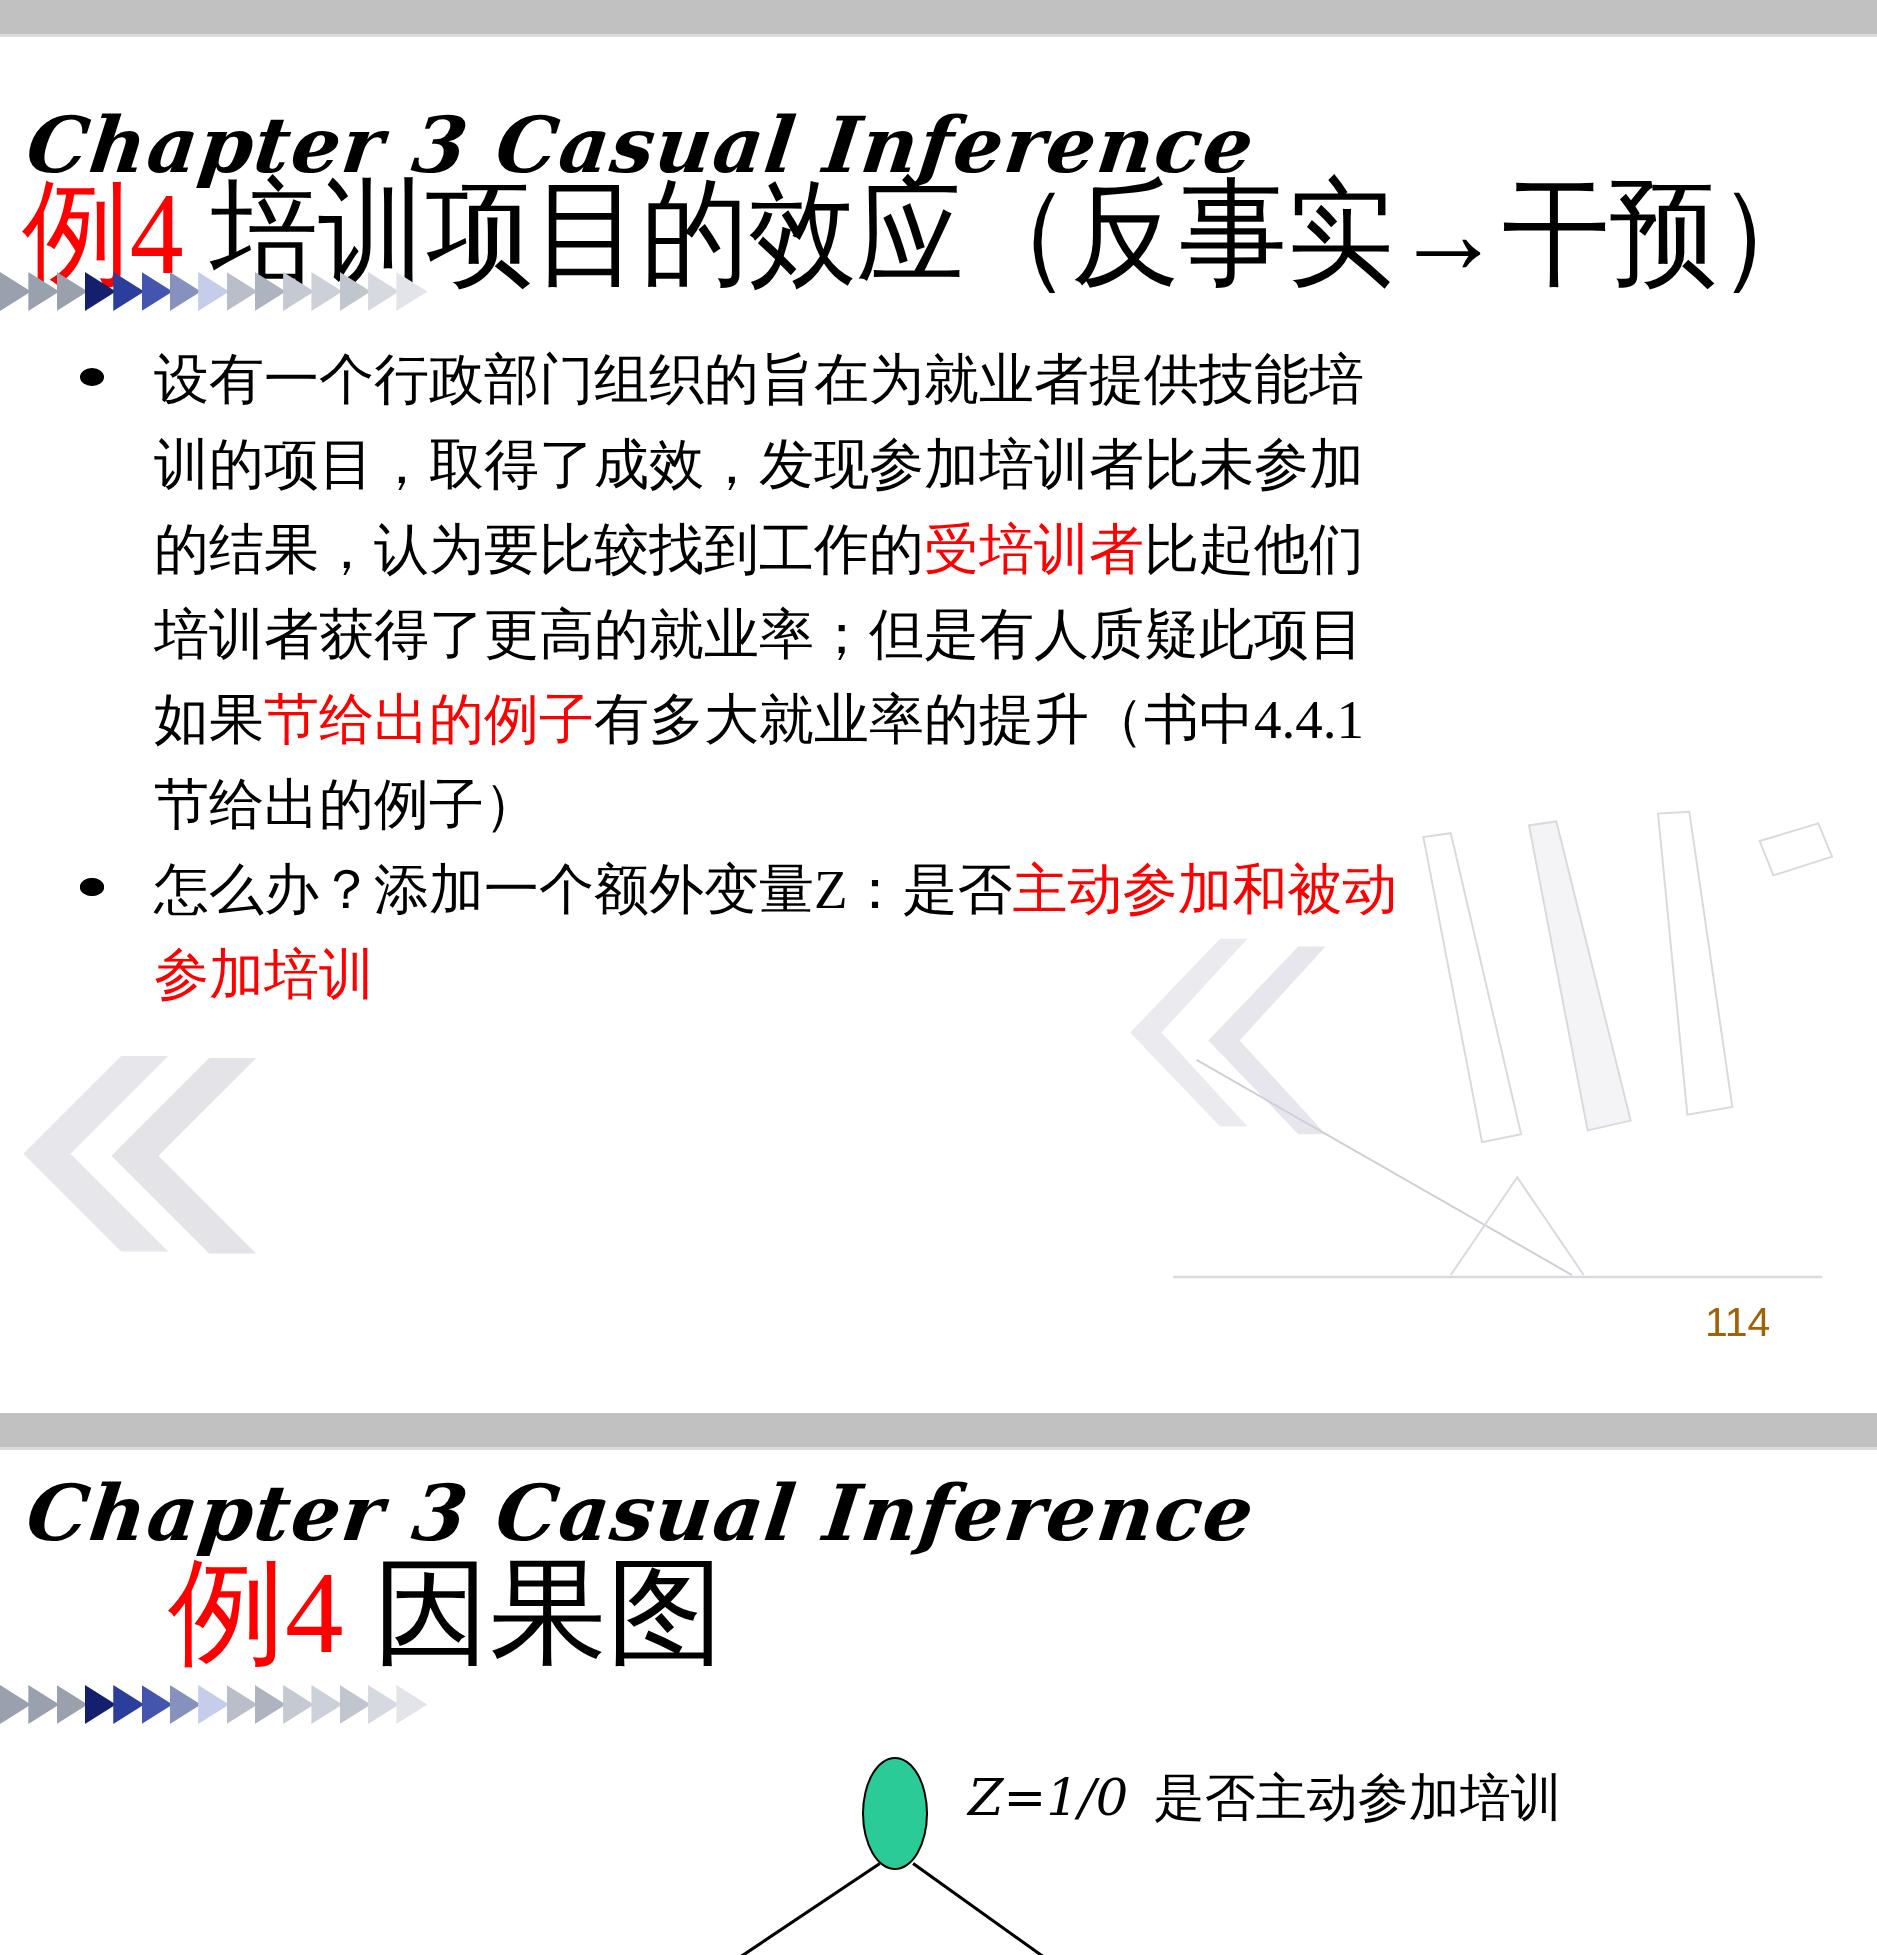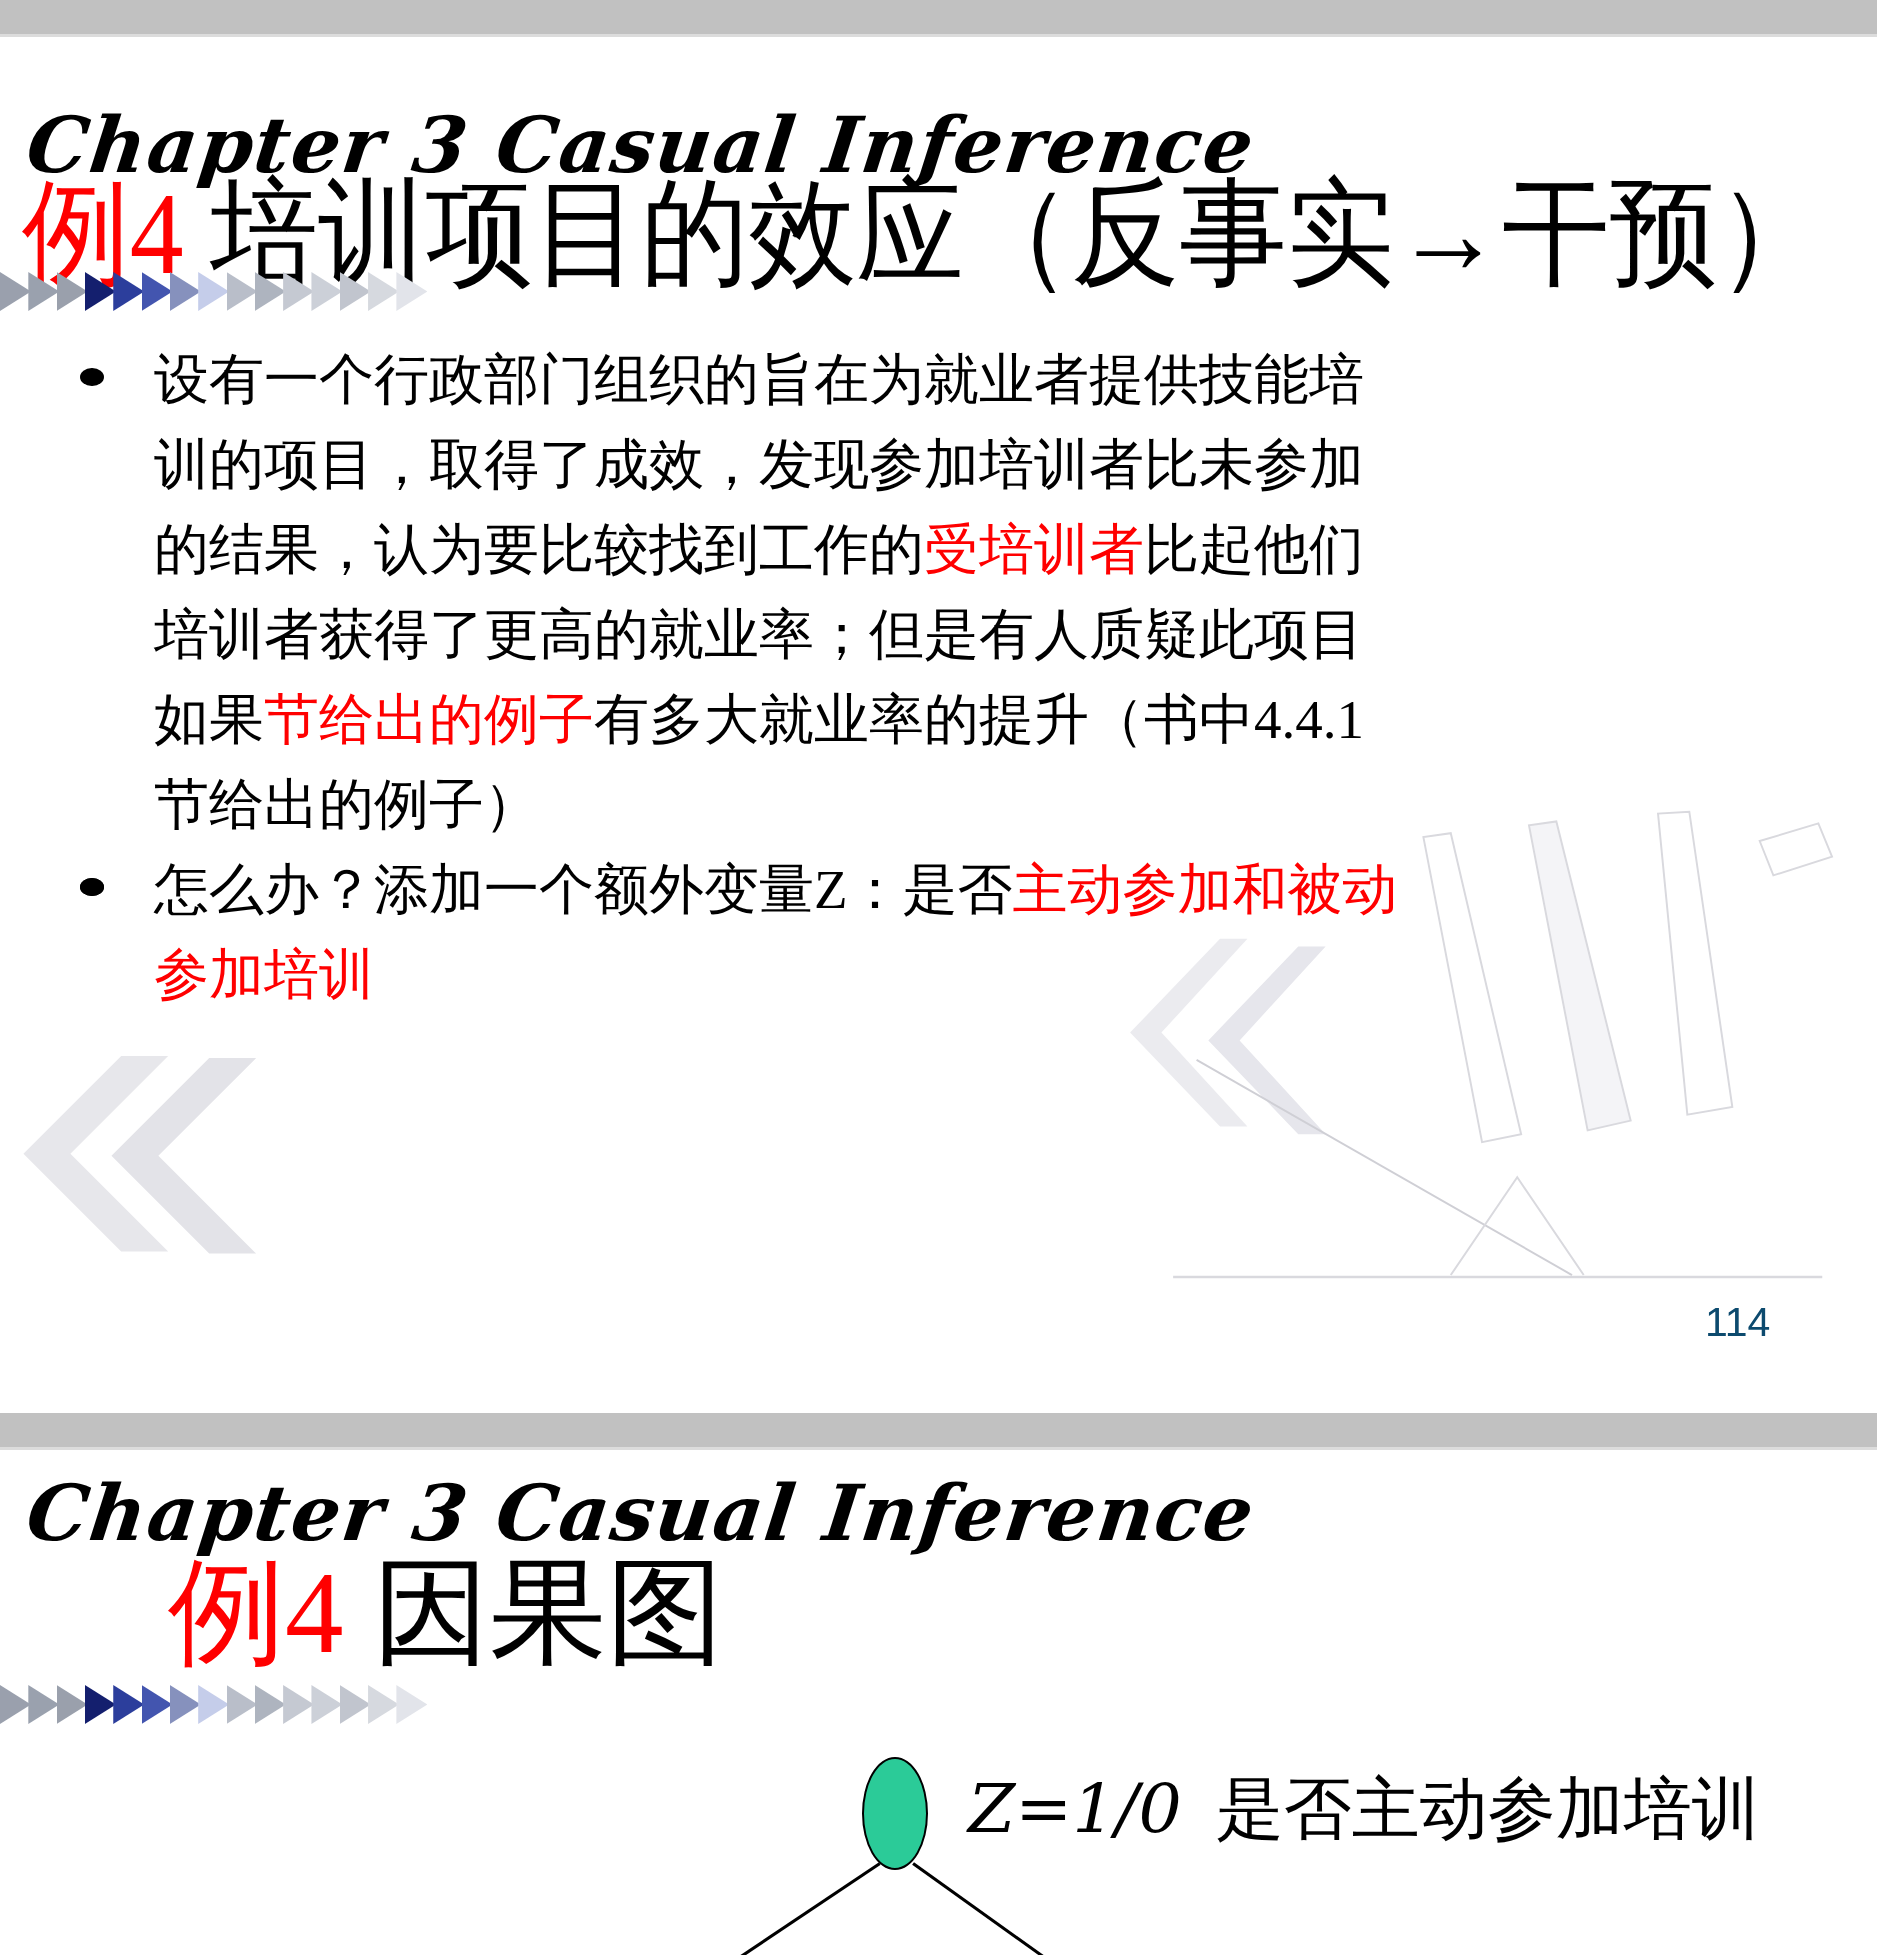--- a/index.html
+++ b/index.html
@@ -20,24 +20,24 @@
   
   .arrowrow{display:flex;align-items:center;}
   .tri{width:31px;height:39px;margin-right:-2.7px;clip-path:polygon(0 0,100% 50%,0 100%);flex:0 0 auto;}
   
   .bullets{width:1768px;}
   .bullet{position:relative;padding-left:88px;}
   .dot{position:absolute;left:13.7px;top:31px;width:24px;height:18.4px;background:#000;border-radius:50%;}
   .bl{height:var(--lh);line-height:var(--lh);font-size:55px;white-space:nowrap;}
   .b1{--lh:85px;}
   
-  .pagenum{font-family:"Liberation Sans","DejaVu Sans",sans-serif;font-size:41px;color:#0c4a6e;}
+  .pagenum{font-family:"Liberation Sans","DejaVu Sans",sans-serif;font-size:41px;color:#a16207;}
   
   .node{width:66px;height:113px;background:var(--node);border:2.3px solid #000;border-radius:50%;box-sizing:border-box;}
-  .dlabel{font-size:68px;white-space:nowrap;}
+  .dlabel{font-size:51px;white-space:nowrap;}
   .dvar{font-family:"DejaVu Serif",serif;font-style:italic;}
   svg.overlay{position:absolute;left:0;top:0;width:1877px;height:2816px;pointer-events:none;}
   .z1{z-index:1;} .z2{z-index:2;} .z0{z-index:0;}
 </style>
 </head>
 <body>
 
 <div class="page">
 
   <svg class="overlay z0" viewBox="0 0 4800 7200">

